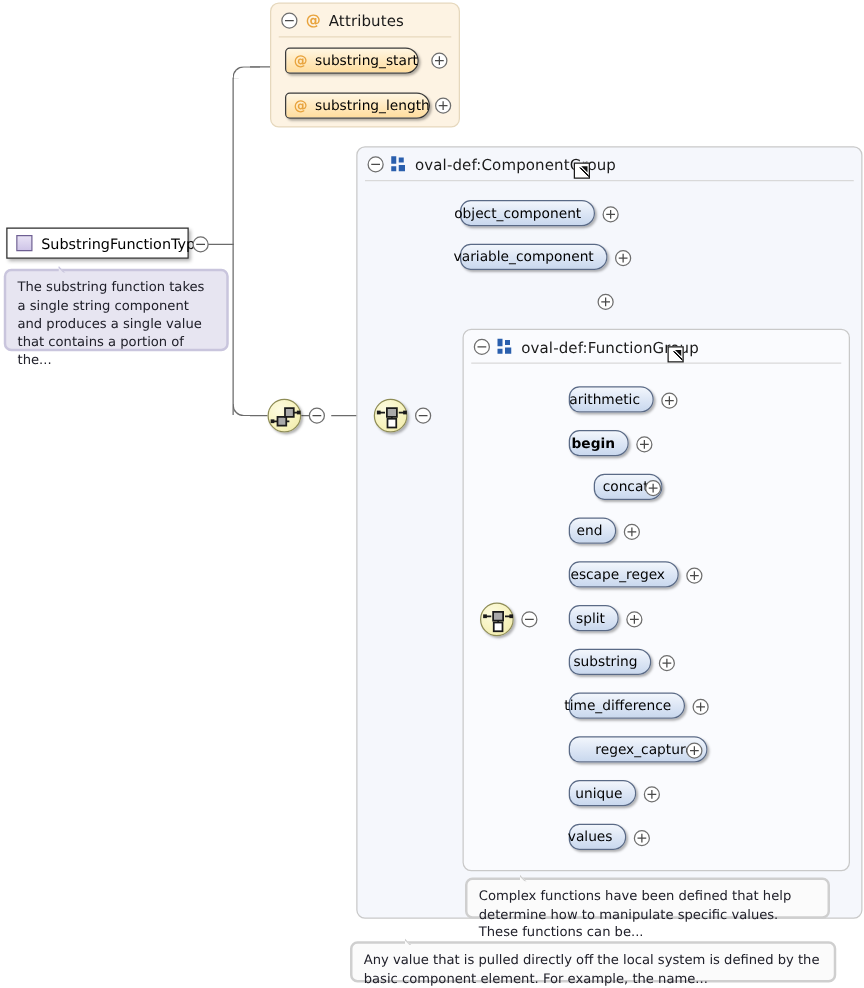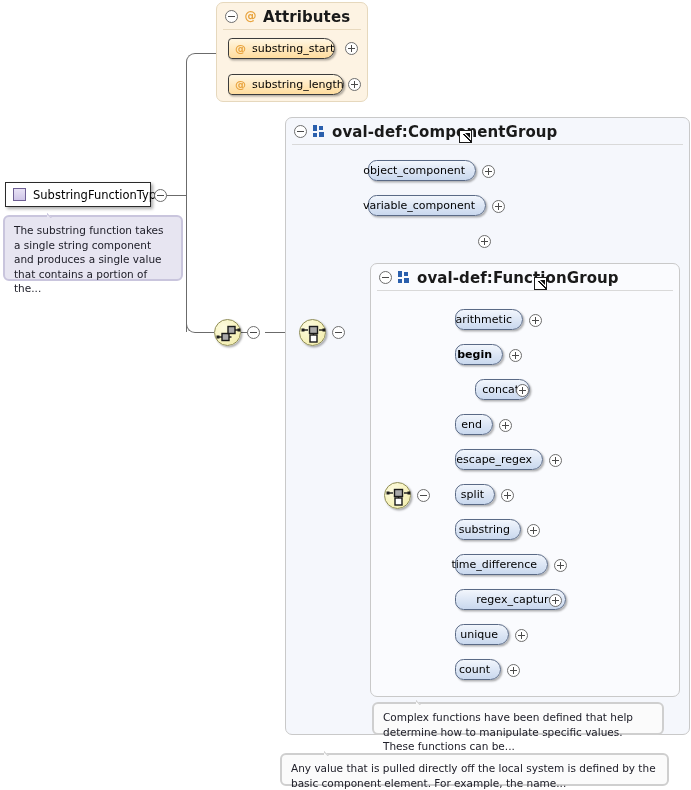--- a/index.html
+++ b/index.html
@@ -26,21 +26,21 @@
   }
   .panel-head{
     position:absolute;left:0;top:0;right:0;height:27px;
     display:flex;align-items:center;gap:6px;padding-left:8px;
     box-sizing:border-box;
   }
   .panel-head .rule{
     position:absolute;left:6px;right:6px;bottom:0;height:1px;background:#d9d9d9;
   }
   .panel-attrs .panel-head .rule{background:#e8d9be;}
-  .head-label{font-size:15px;color:#1a1a1a;white-space:nowrap;letter-spacing:.1px;font-weight:bold;}
+  .head-label{font-size:12px;color:#1a1a1a;white-space:nowrap;letter-spacing:.1px;}
 
   
   .tog{
     position:absolute;width:13px;height:13px;border-radius:50%;
     border:1px solid #6e6e6e;background:#ffffff;box-sizing:border-box;
   }
   .tog::before{
     content:"";position:absolute;left:2px;right:2px;top:5px;height:1px;background:#4a4a4a;
   }
   .tog.plus::after{
@@ -302,21 +302,21 @@
     <span>regex_capture</span>
     </div>
   <div class="tog plus" style="left:549px;top:594px;"></div>
 
   <div class="node" style="left:455px;top:624px;width:54px;">
     <span>unique</span>
     </div>
   <div class="tog plus" style="left:515px;top:629px;"></div>
 
   <div class="node" style="left:455px;top:659px;width:46px;">
-    <span>count</span>
+    <span>values</span>
     </div>
   <div class="tog plus" style="left:507px;top:664px;"></div>
 
   <div class="root-box" style="left:5px;top:182px;width:146px;">
     <span class="ct-icon"></span>
     <span>SubstringFunctionType</span>
   </div>
   <div class="tog" style="left:154px;top:189px;"></div>
 
   <div class="doc lav" style="left:3px;top:215px;width:180px;height:66px;">

